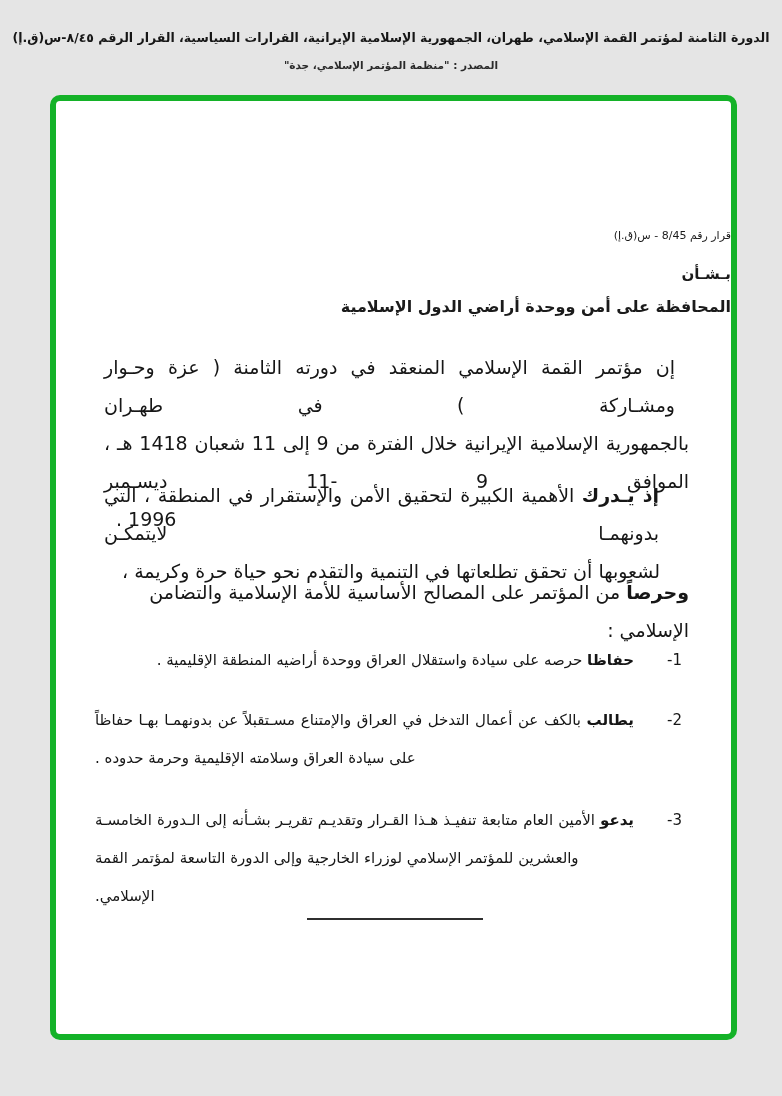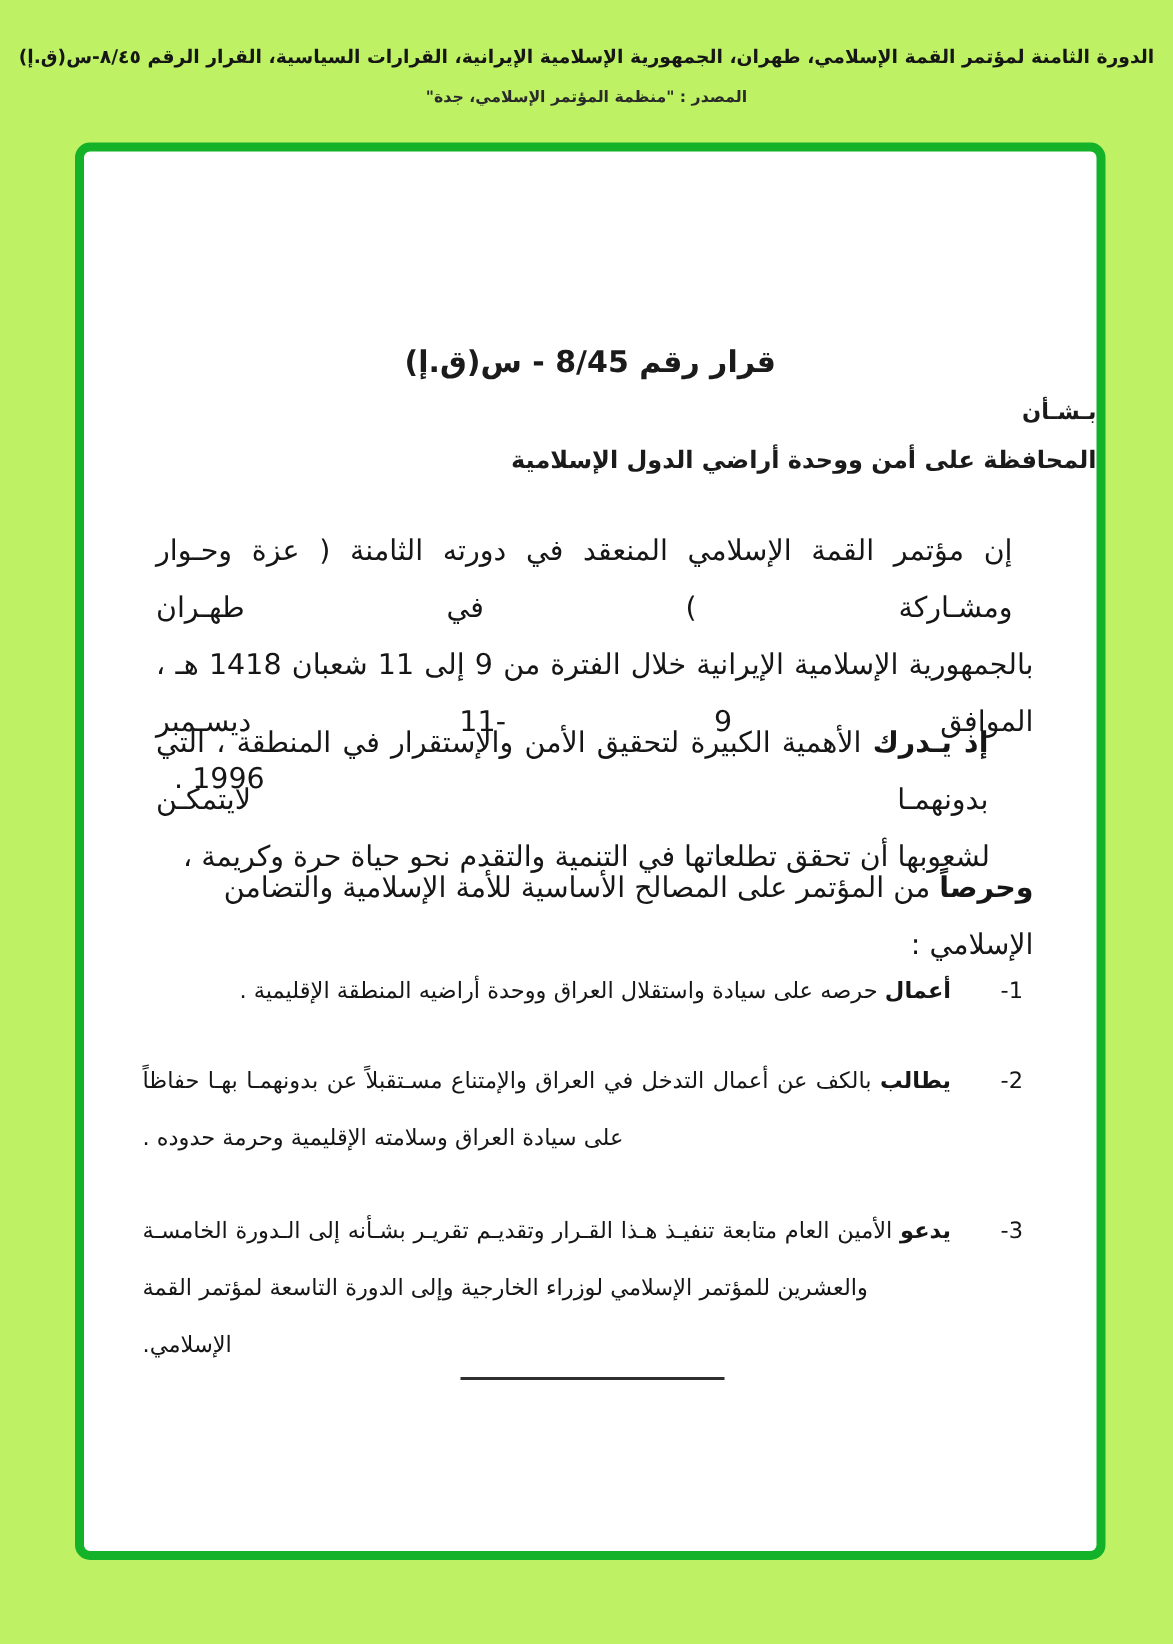--- a/index.html
+++ b/index.html
@@ -4,21 +4,21 @@
 <style>
   * { box-sizing: border-box; margin: 0; padding: 0; }
   html, body { background: #ffffff; }
   body {
     width: 782px; height: 1096px;
     font-family: "DejaVu Sans", sans-serif;
     color: #1b1b1b;
     position: relative;
     overflow: hidden;
   }
-  .page { position: relative; width: 782px; height: 1096px; background: #bef264; }
+  .page { position: relative; width: 782px; height: 1096px; background: #e5e5e5; }
 
   
   .hdr1 {
     position: absolute; top: 30px; left: 10px; right: 10px;
     direction: rtl; text-align: center;
     font-size: 12.5px; font-weight: bold; letter-spacing: 0;
     color: #161616;
   }
   .hdr2 {
     position: absolute; top: 59px; left: 10px; right: 10px;
@@ -31,22 +31,22 @@
   .frame {
     position: absolute; left: 50px; top: 95px;
     width: 687px; height: 945px;
     border: 6px solid #14b228;
     border-radius: 10px;
     background: #ffffff;
   }
   .frame-inner { position: relative; width: 675px; height: 933px; }
 
   
-  .t1 { position: absolute; top: 128px; left: 0; right: 0; text-align: center;
-        direction: rtl; font-size: 20px; font-weight: bold; }
+  .t1 { position: absolute; top: 128px; left: 0; right: 0; text-align: right;
+        direction: rtl; font-size: 11px; font-weight: normal; }
   .t2 { position: absolute; top: 164px; left: 0; right: 0; text-align: right;
         direction: rtl; font-size: 15px; font-weight: bold; }
   .t3 { position: absolute; top: 196px; left: 0; right: 0; text-align: right;
         direction: rtl; font-size: 16px; font-weight: bold; }
 
   .para {
     position: absolute; left: 48px; right: 42px;
     direction: rtl; font-size: 19px; line-height: 38px;
     color: #161616;
   }
@@ -109,21 +109,21 @@
         <div class="ln l-left ind-l18">لشعوبها أن تحقق  تطلعاتها في  التنمية  والتقدم نحو حياة  حرة وكريمة ،</div>
       </div>
 
       <div class="para p3">
         <div class="ln l-right"><span class="lead">وحرصاً</span> <span>من المؤتمر على المصالح الأساسية  للأمة الإسلامية  والتضامن الإسلامي :</span></div>
       </div>
 
       <div class="item it1">
         <div class="marker">1-</div>
         <div class="itext">
-          <div class="ln l-right"><span class="lead">أعمال</span> <span>حرصه على سيادة واستقلال العراق ووحدة أراضيه المنطقة الإقليمية .</span></div>
+          <div class="ln l-right"><span class="lead">حفاظا</span> <span>حرصه على سيادة واستقلال العراق ووحدة أراضيه المنطقة الإقليمية .</span></div>
         </div>
       </div>
 
       <div class="item it2">
         <div class="marker">2-</div>
         <div class="itext">
           <div class="ln l-just"><span class="lead">يطالب</span> <span>بالكف عن أعمال التدخل في العراق والإمتناع مسـتقبلاً عن بدونهمـا بهـا حفاظاً</span></div>
           <div class="ln l-center pad-r70">على سيادة العراق  وسلامته الإقليمية  وحرمة حدوده .</div>
         </div>
       </div>

